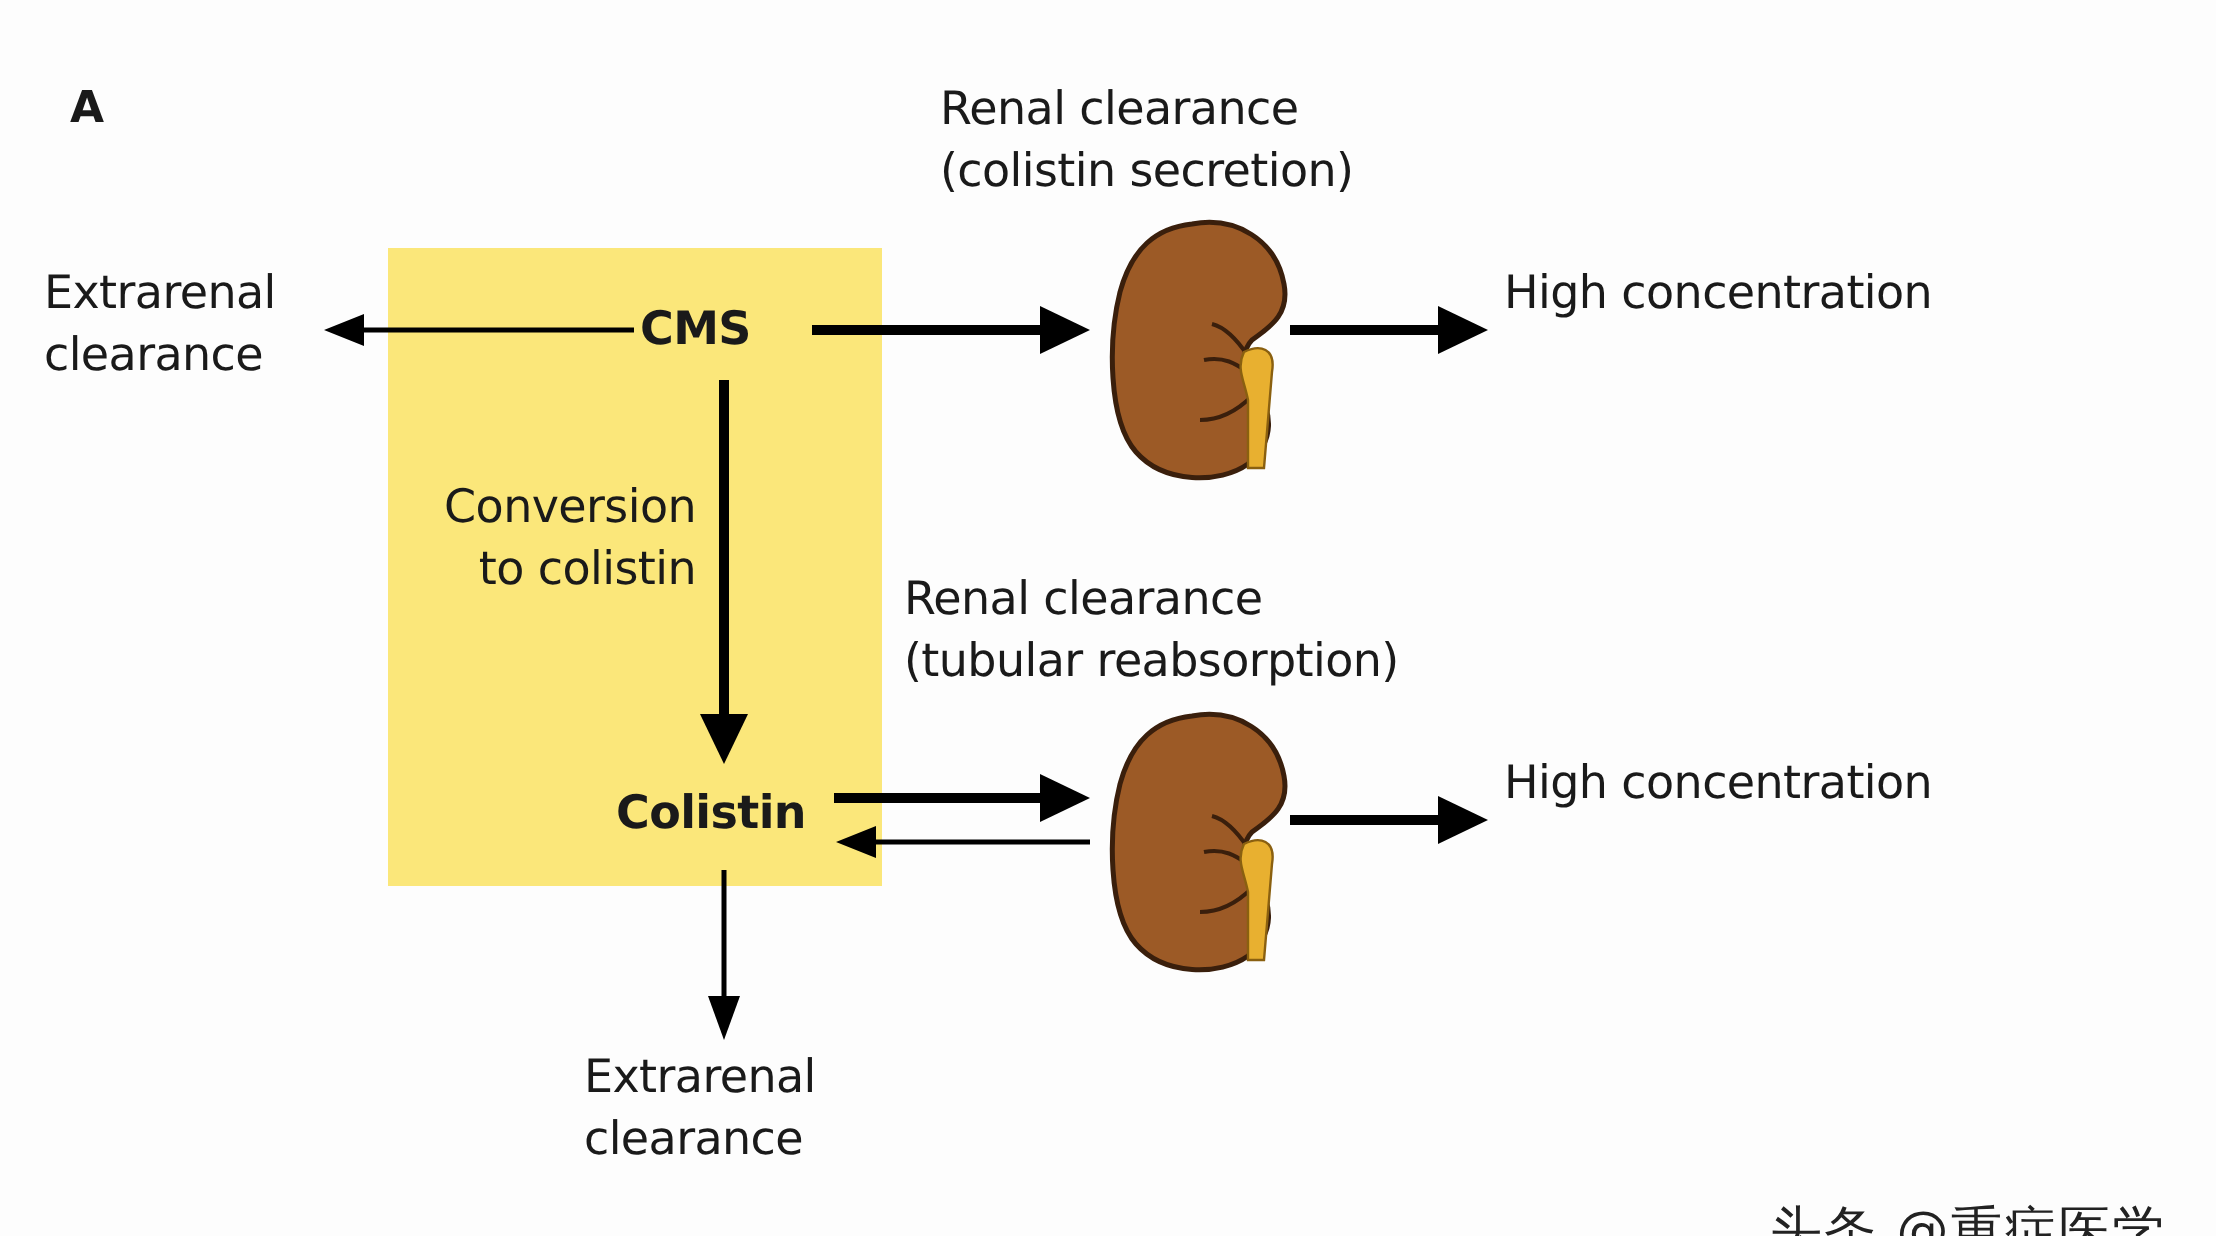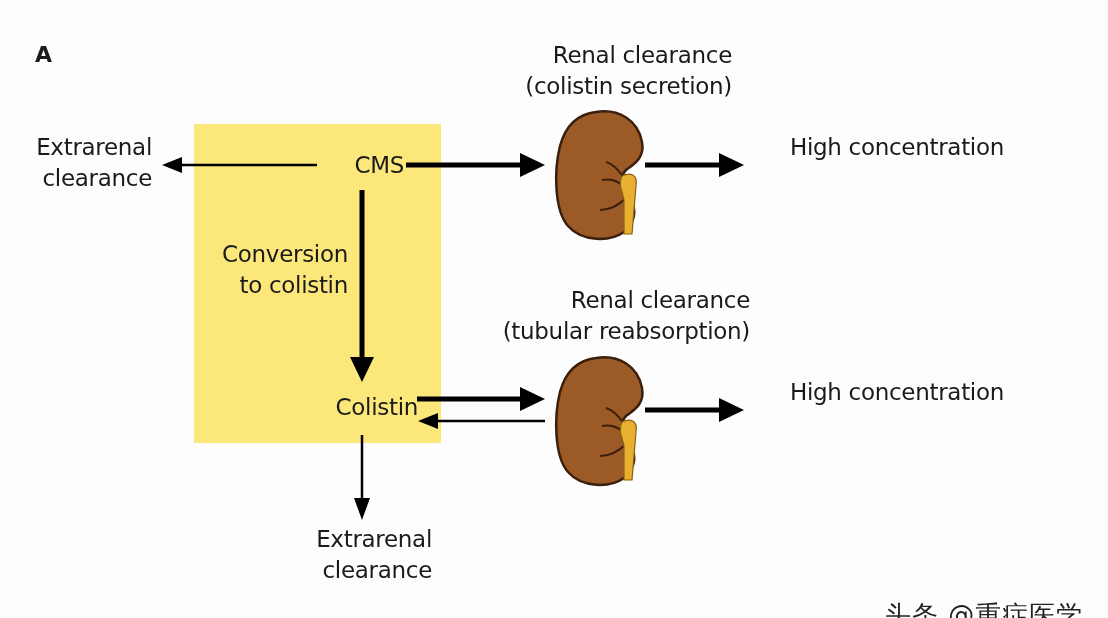--- a/index.html
+++ b/index.html
@@ -1,22 +1,22 @@
 <!DOCTYPE html>
 <html><head>
 <meta charset="utf-8">
 <style>
   html, body { margin: 0; padding: 0; background: #ffffff; }
   body { width: 1108px; height: 618px; position: relative; overflow: hidden;
          font-family: "DejaVu Sans", "Liberation Sans", sans-serif; color: #1a1a1a; }
   .canvas { position: absolute; left: 0; top: 0; width: 1108px; height: 618px; background: #fdfdfd; }
   .panel-label { position: absolute; left: 35px; top: 42px; font-weight: bold; font-size: 22px; }
   .yellow-box { position: absolute; left: 194px; top: 124px; width: 247px; height: 319px; background: #fbe77a; }
-  .lbl { position: absolute; font-size: 23px; line-height: 31px; text-align: right; white-space: nowrap; letter-spacing: -0.3px; }
-  .bold { font-weight: normal; }
+  .lbl { position: absolute; font-size: 23px; line-height: 31px; text-align: left; white-space: nowrap; letter-spacing: -0.3px; }
+  .bold { font-weight: bold; }
   .right { text-align: right; }
   svg.arrows { position: absolute; left: 0; top: 0; }
   .watermark { position: absolute; left: 885px; top: 566px; font-size: 26px; color: #222; white-space: nowrap; letter-spacing: 1px; margin-top: 32px; }
 </style>
 </head>
 <body>
 
 <div class="canvas">
   <div class="panel-label">A</div>
 

